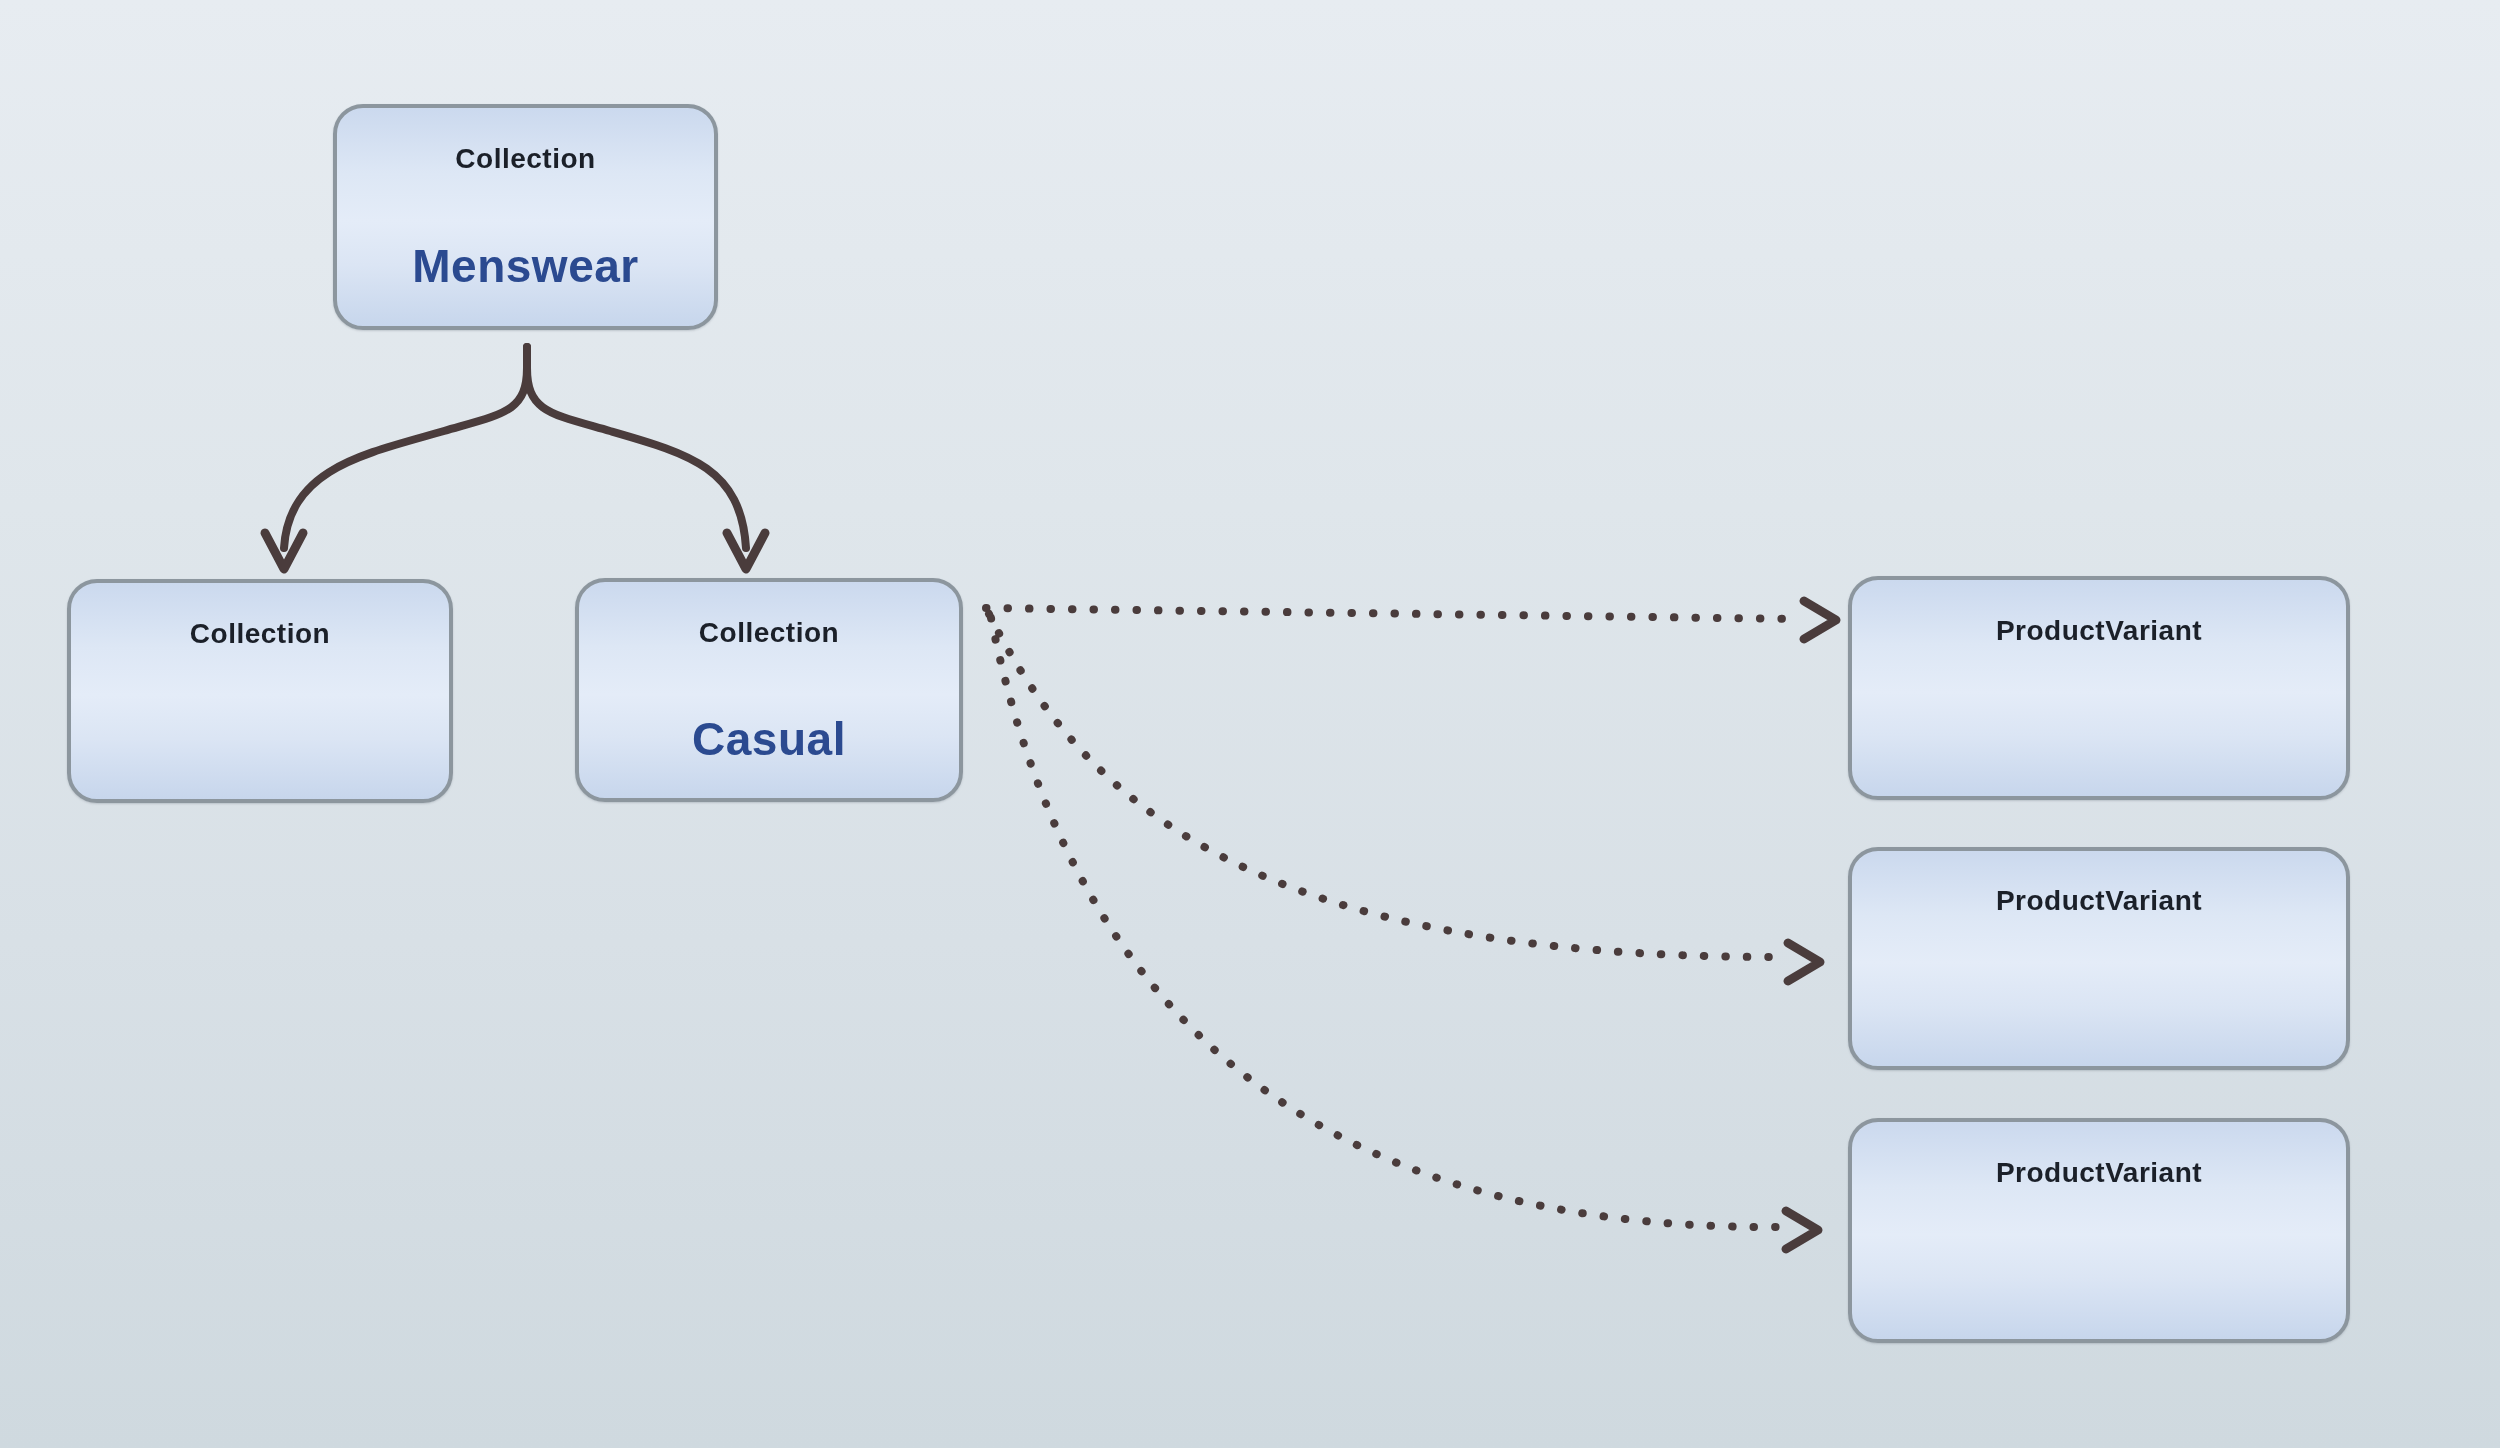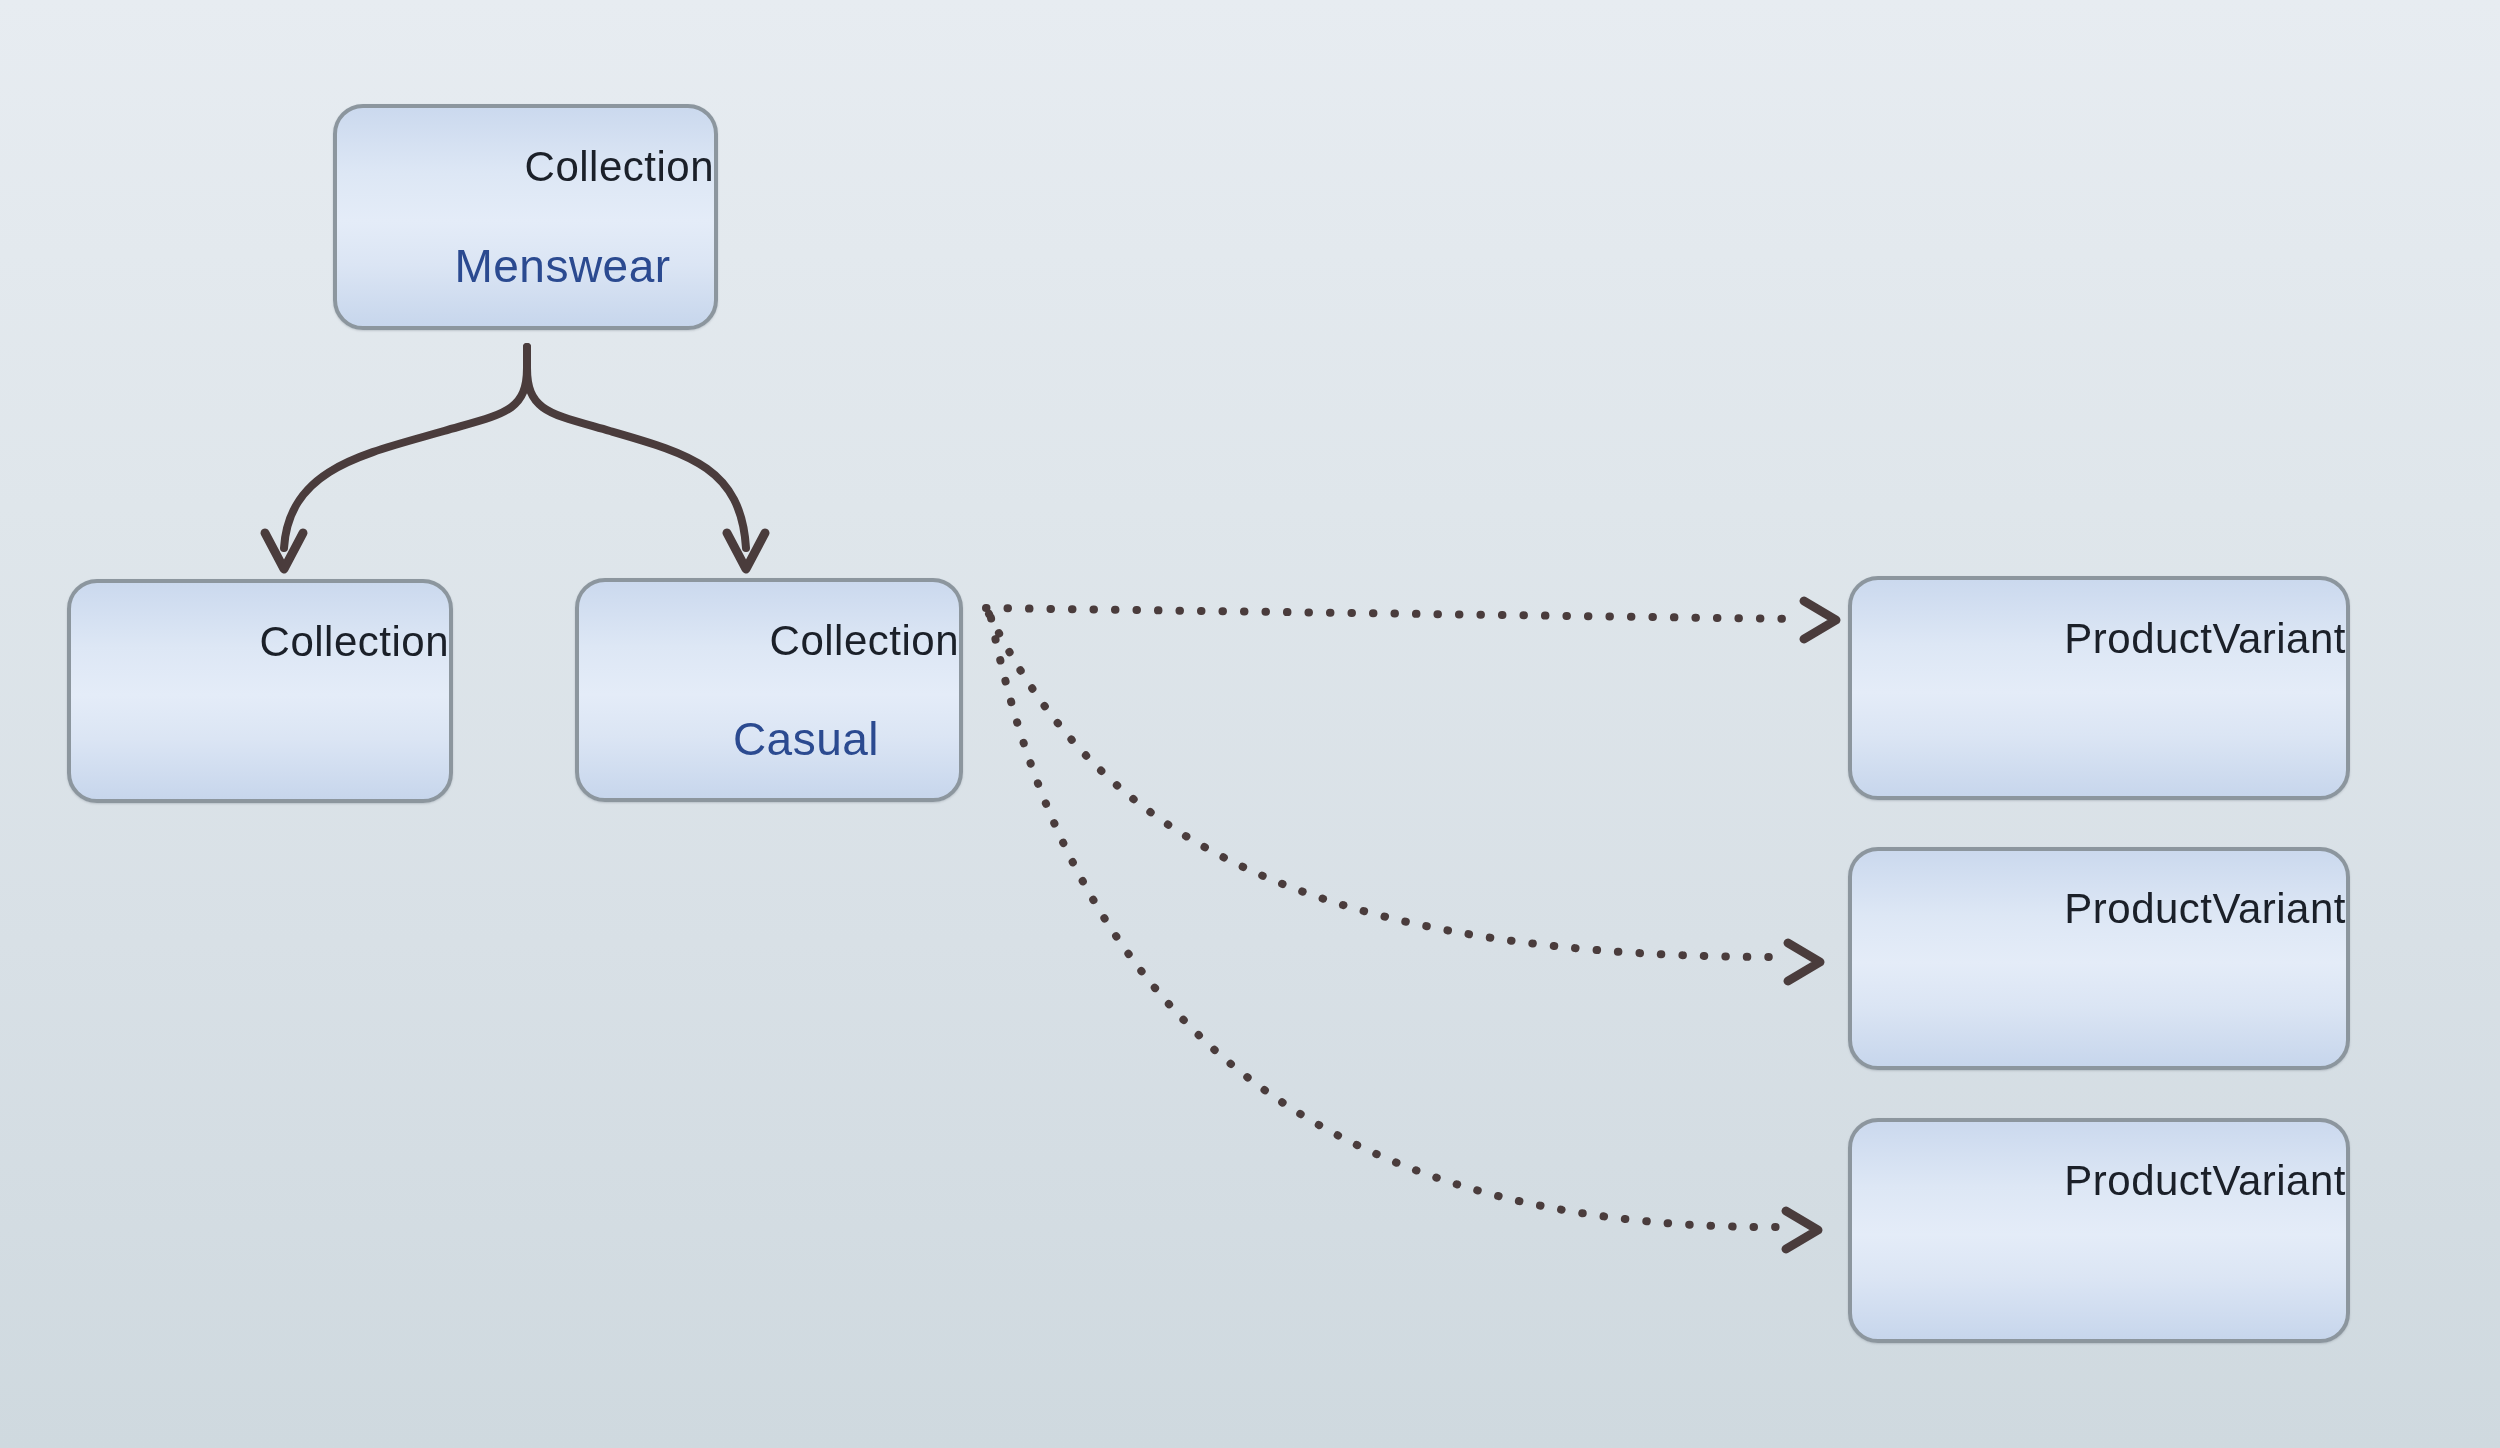--- a/index.html
+++ b/index.html
@@ -31,37 +31,36 @@
     border: 4px solid #8c969e;
     border-radius: 30px;
     background: linear-gradient(180deg, #cbd9ee 0%, #dde7f5 30%, #e4ecf8 52%, #dbe5f4 72%, #c7d6ec 100%);
     box-shadow: 0 1px 2px rgba(90,100,110,0.25);
   }
   .node-type {
     position: absolute;
     top: 16%;
     left: 0;
     width: 100%;
-    text-align: right;
-    font-size: 42px;
-    font-weight: normal;
+    text-align: center;
+    font-size: 28px;
+    font-weight: bold;
     color: #1b2029;
     letter-spacing: 0.5px;
   }
   .node-label {
     position: absolute;
     top: 60%;
     left: 0;
     width: 100%;
     text-align: center;
     font-size: 46px;
-    font-weight: normal;
+    font-weight: bold;
     color: #2b4a90;
     letter-spacing: 0.5px;
-    padding-left: 37px;
   }
   .node-menswear { left: 333px; top: 104px; width: 385px; height: 226px; }
   .node-formal   { left: 67px;  top: 579px; width: 386px; height: 224px; }
   .node-casual   { left: 575px; top: 578px; width: 388px; height: 224px; }
   .node-hoodie   { left: 1848px; top: 576px;  width: 502px; height: 224px; }
   .node-tshirt   { left: 1848px; top: 847px;  width: 502px; height: 223px; }
   .node-jogger   { left: 1848px; top: 1118px; width: 502px; height: 225px; }
 
   .edge-solid {
     fill: none;

